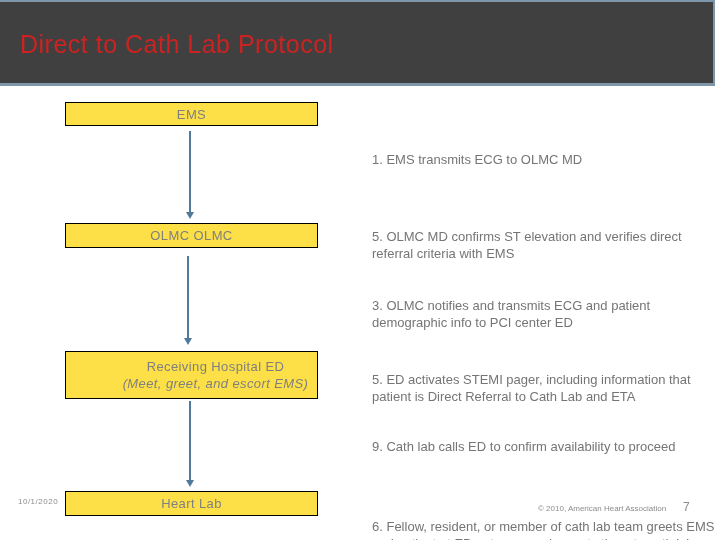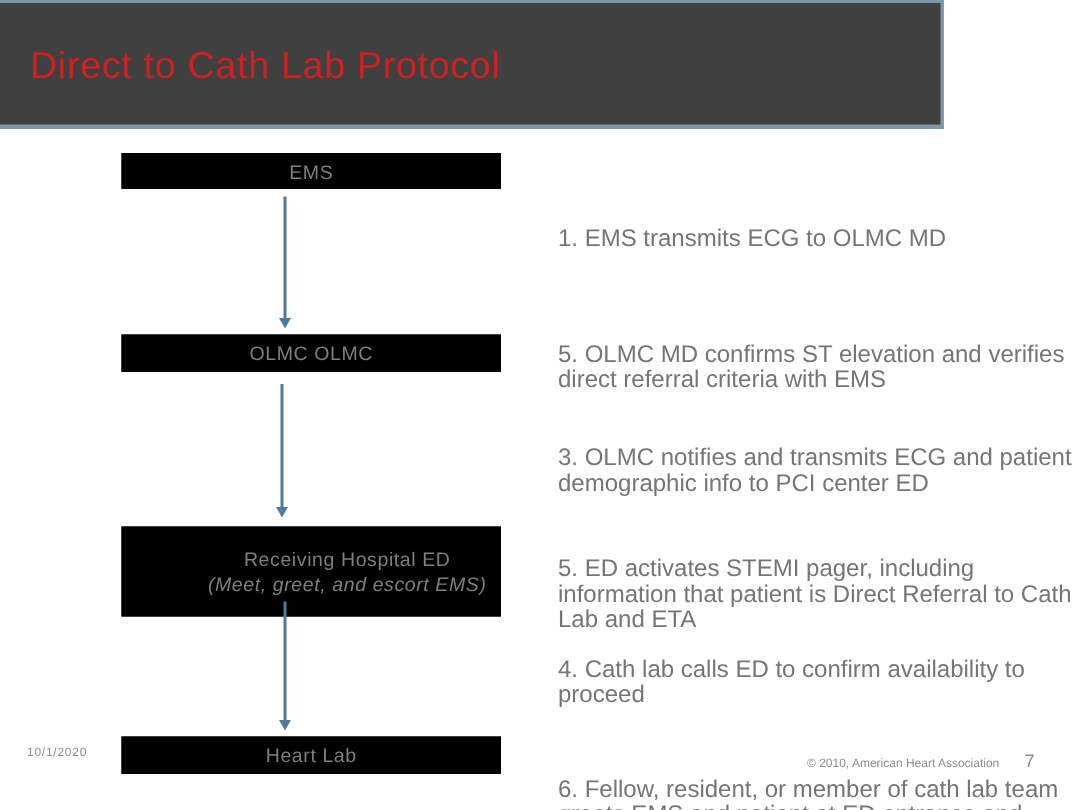--- a/index.html
+++ b/index.html
@@ -8,58 +8,58 @@
     width: 720px; height: 540px;
     background: #ffffff;
     overflow: hidden;
     font-family: "Liberation Sans", sans-serif;
   }
 
   
   .header {
     position: absolute;
     left: 0; top: 0;
-    width: 629px; height: 86px;
+    width: 715px; height: 86px;
     background: var(--header-bg, #404040);
     border-top: 2px solid var(--accent-border, #7d96a9);
     border-bottom: 3px solid var(--accent-border, #7d96a9);
     border-right: 2px solid var(--accent-border, #7d96a9);
     box-sizing: border-box;
   }
   .title {
     position: absolute;
     left: 20px; top: 28px;
     margin: 0;
     font-size: 25px;
     font-weight: normal;
     color: var(--title-red, #cc2222);
     letter-spacing: 0.5px;
   }
 
   
   .fc-box {
     position: absolute;
-    left: 81px;
+    left: 65px;
     width: 253px;
     border: 1.5px solid var(--box-border, #000000);
-    background: #000000;
+    background: #fde047;
     box-sizing: border-box;
     display: flex;
     flex-direction: column;
     align-items: center;
     justify-content: center;
     color: var(--text-gray-box, #7f7f7f);
     font-size: 13px;
     letter-spacing: 0.4px;
     line-height: 17px;
     text-align: center;
   }
   .box-ems        { top: 102px; height: 24px; }
   .box-olmc       { top: 223px; height: 25px; }
-  .box-receiving  { top: 351px; height: 60px; padding-left: 48px; }
+  .box-receiving  { top: 351px; height: 48px; padding-left: 48px; }
   .box-cathlab    { top: 491px; height: 25px; }
   .fc-sublabel { font-style: italic; }
 
   .arrow {
     position: absolute;
     width: 2px;
     background: var(--arrow-blue, #4f7a9b);
   }
   .arrow::after {
     content: "";
@@ -73,21 +73,21 @@
   .arrow-1 { left: 189px; top: 131px; height: 81px; }
   .arrow-2 { left: 187px; top: 256px; height: 82px; }
   .arrow-3 { left: 189px; top: 401px; height: 79px; }
 
   
   .step {
     position: absolute;
     left: 372px;
     width: 345px;
     margin: 0;
-    font-size: 16px;
+    font-size: 13px;
     line-height: 17px;
     color: var(--text-gray, #757575);
   }
   .step-1 { top: 151px; }
   .step-2 { top: 228px; }
   .step-3 { top: 297px; }
   .step-4 { top: 371px; }
   .step-5 { top: 438px; }
   .step-6 { top: 473px; margin-top: 45px; }
 
@@ -144,21 +144,21 @@
     <div class="fc-box box-cathlab">
       <span>Heart Lab</span>
     </div>
   </section>
 
   <section>
     <p class="step step-1">1. EMS transmits ECG to OLMC MD</p>
     <p class="step step-2">5. OLMC MD confirms ST elevation and verifies direct referral criteria with EMS</p>
     <p class="step step-3">3. OLMC notifies and transmits ECG and patient demographic info to PCI center ED</p>
     <p class="step step-4">5. ED activates STEMI pager, including information that patient is Direct Referral to Cath Lab and ETA</p>
-    <p class="step step-5">4. Cath lab calls ED to confirm availability to proceed</p>
+    <p class="step step-5">9. Cath lab calls ED to confirm availability to proceed</p>
     <p class="step step-6">6. Fellow, resident, or member of cath lab team greets EMS and patient at ED entrance and escorts them to cath lab</p>
   </section>
 
   <footer>
     <span class="slide-date">10/1/2020</span>
     <span class="copyright">© 2010, American Heart Association</span>
     <span class="page-number">7</span>
   </footer>
 
 </div>

